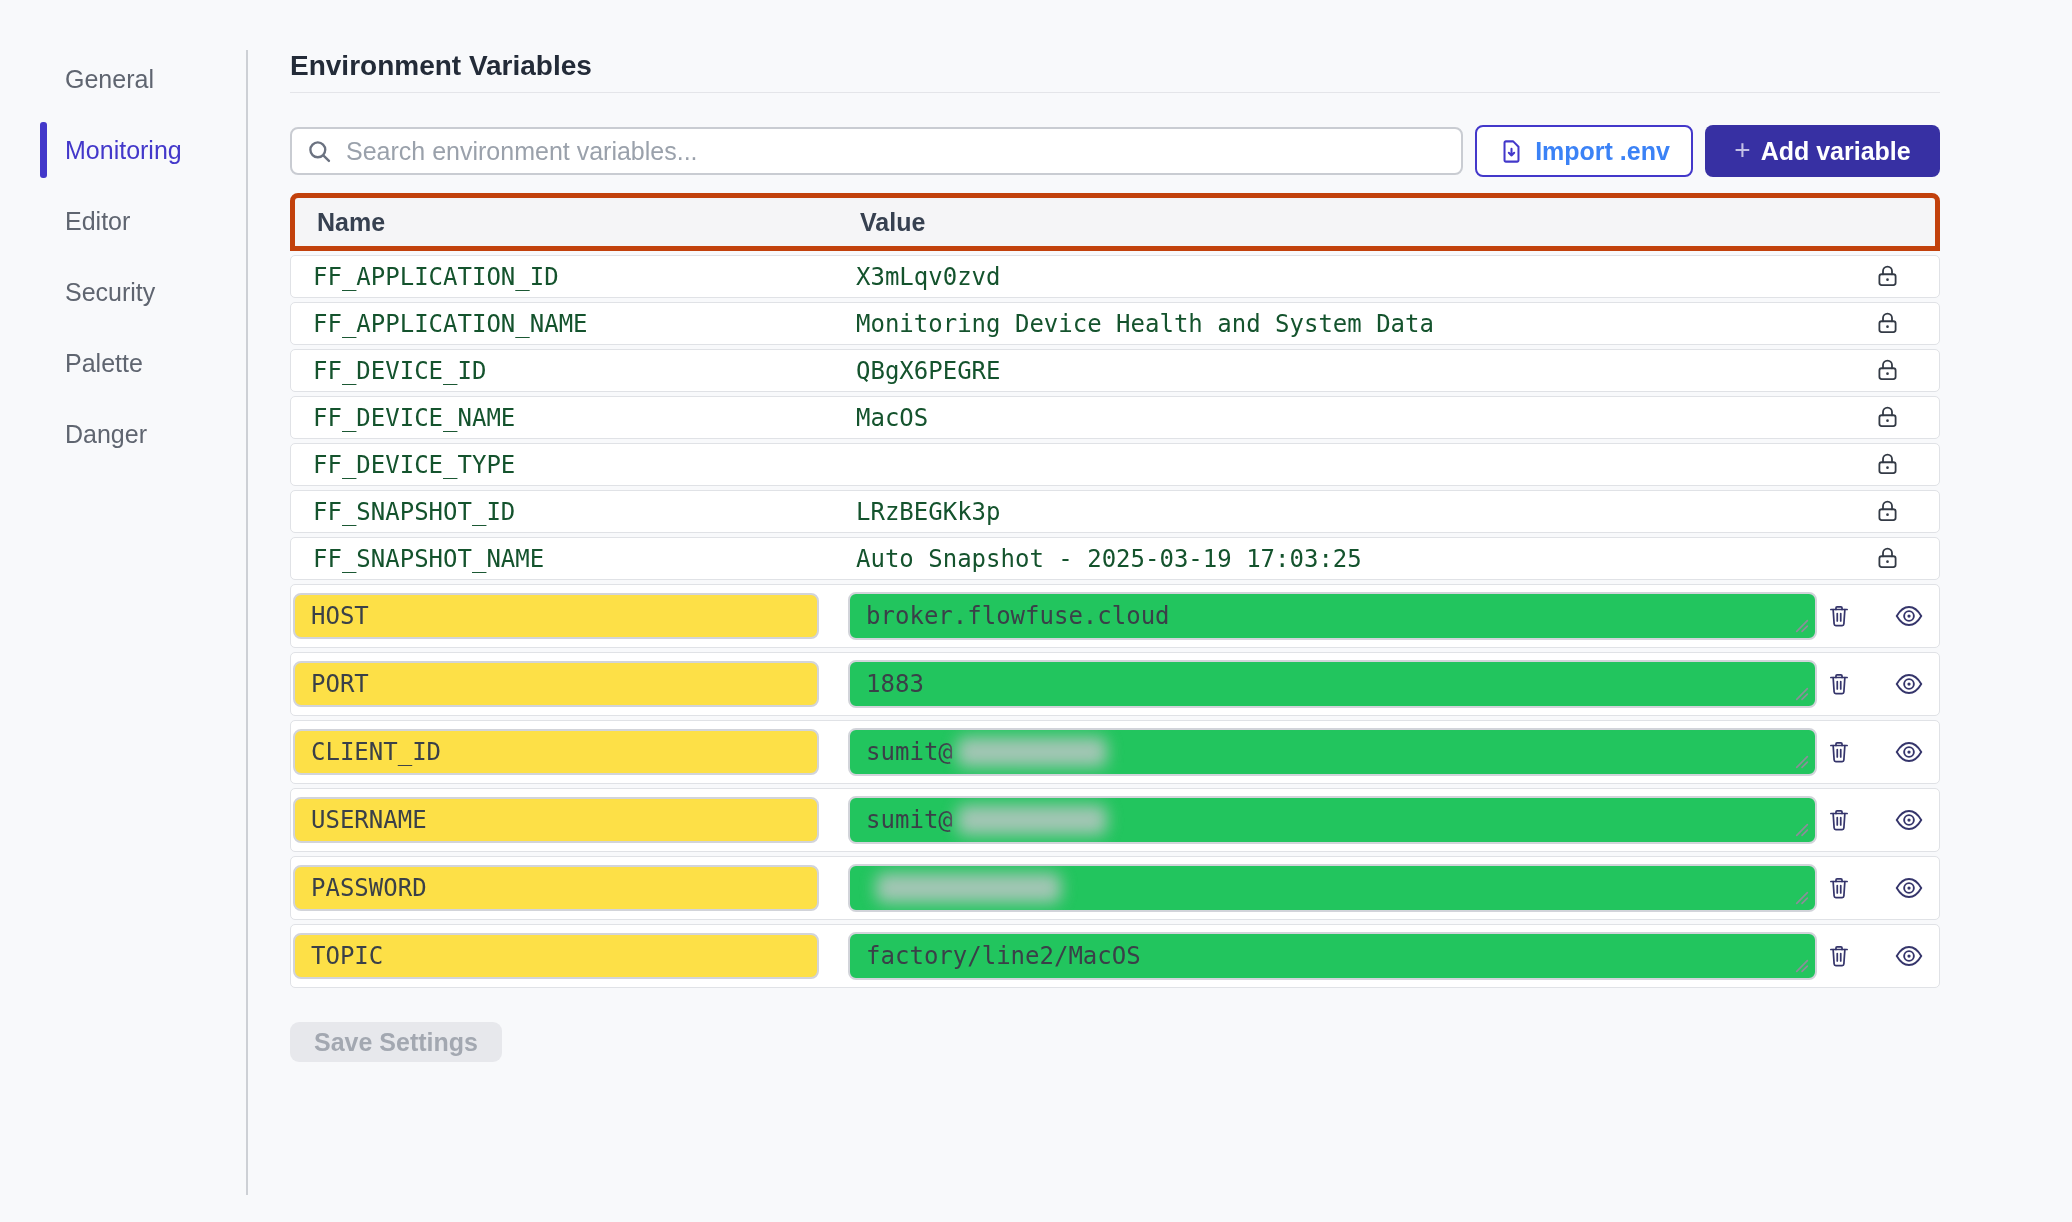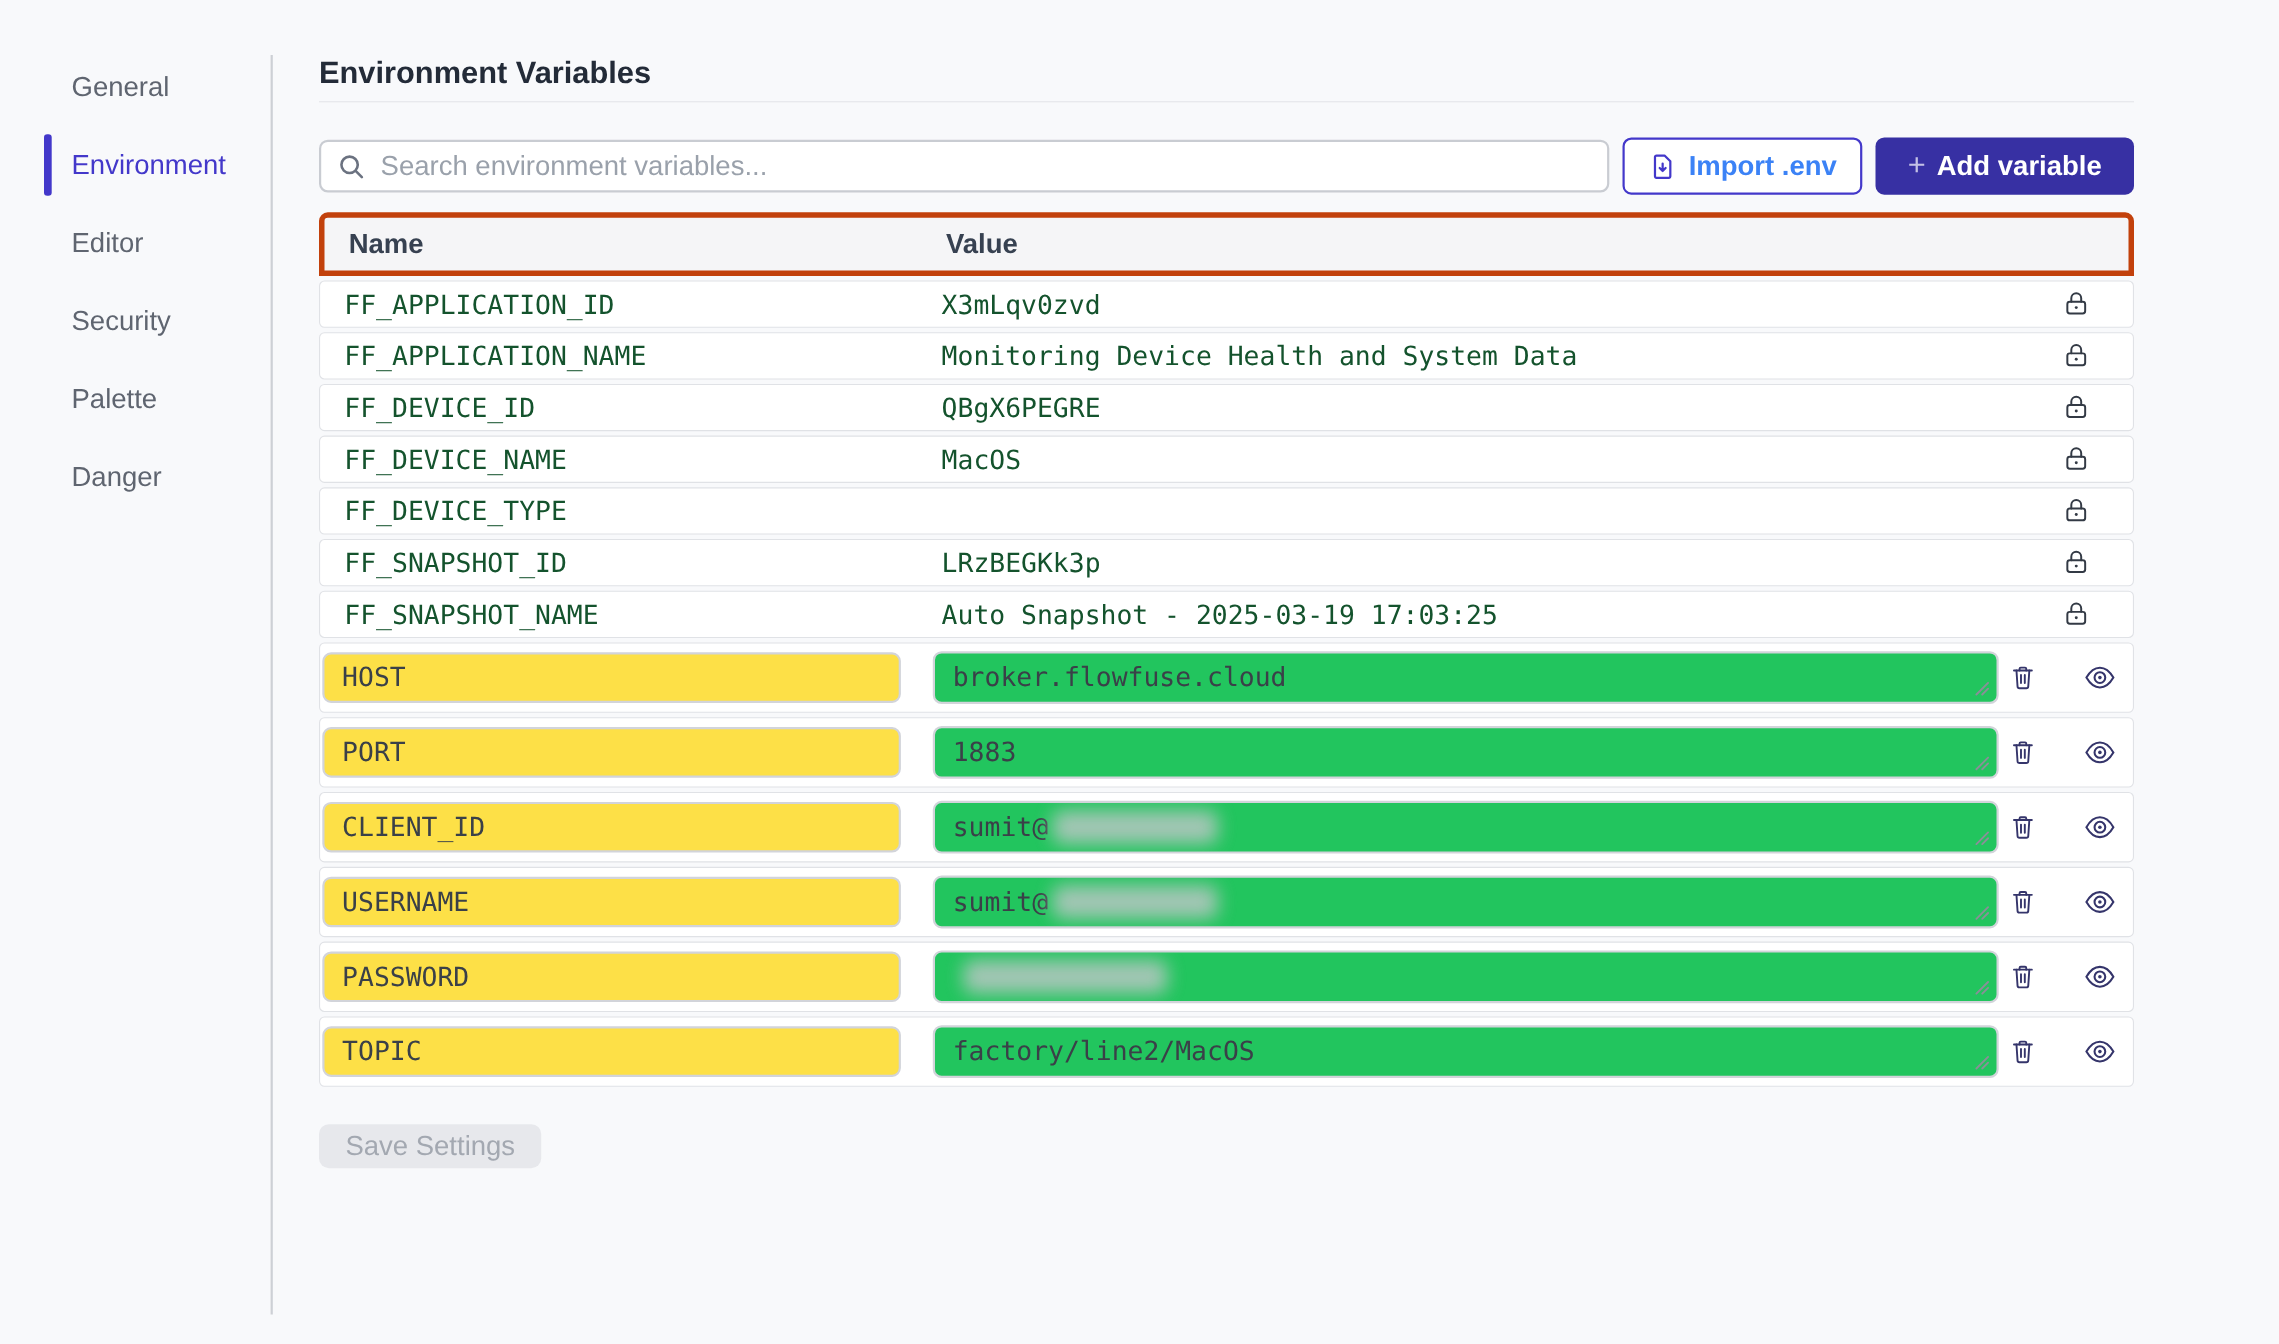--- a/index.html
+++ b/index.html
@@ -119,31 +119,31 @@
   .icon-btn {
     width:44px; height:44px; border:none; background:transparent;
     display:flex; align-items:center; justify-content:center; cursor:pointer; flex:none;
   }
   .trash-btn { margin-left:auto; }
   .eye-btn   { margin-left:26px; }
 
   .save-btn {
     margin-top:34px; height:40px; padding:0 24px;
     background:#e7e8ec; color:#a3a8b1;
-    font-size:25px; font-weight:normal;
+    font-size:25px; font-weight:bold;
     border:none; border-radius:9px; cursor:default;
     font-family:"Liberation Sans", sans-serif;
   }
 </style>
 </head>
 <body>
 
 <nav class="sidebar">
   <div class="nav-item">General</div>
-  <div class="nav-item active">Environment</div>
+  <div class="nav-item active">Monitoring</div>
   <div class="nav-item">Editor</div>
   <div class="nav-item">Security</div>
   <div class="nav-item">Palette</div>
   <div class="nav-item">Danger</div>
 </nav>
 <div class="v-divider"></div>
 
 <main class="content">
 
   <h1 class="page-title">Environment Variables</h1>

